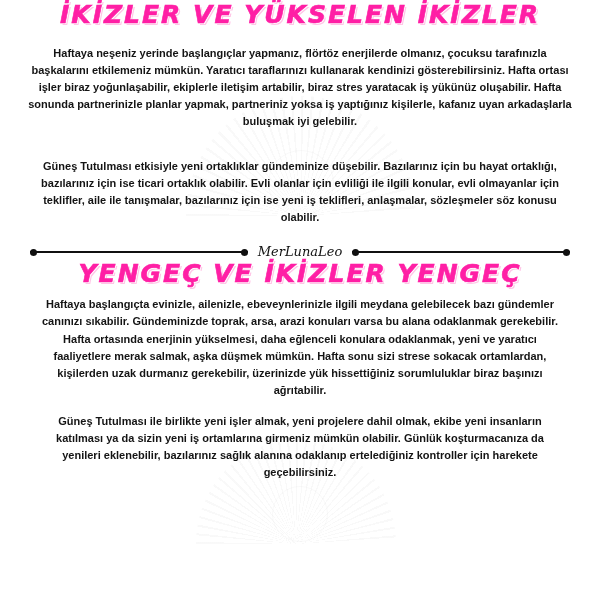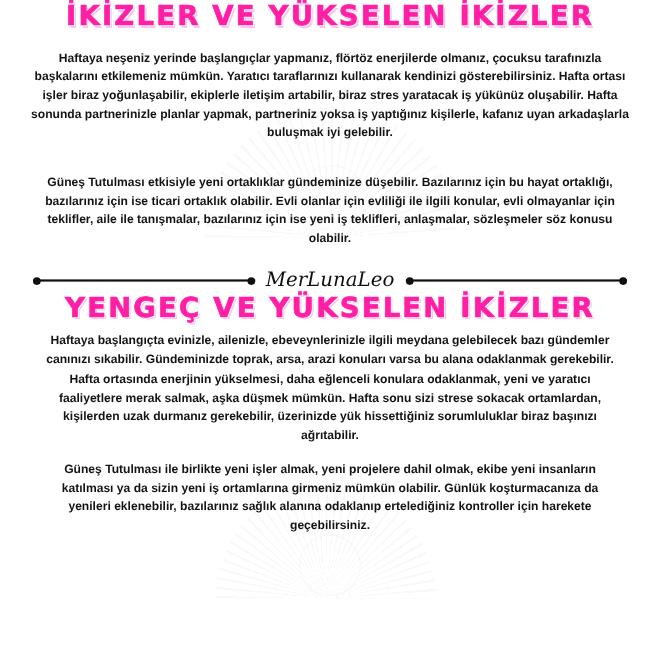--- a/index.html
+++ b/index.html
@@ -68,20 +68,21 @@
     font-weight: bold;
     font-size: 25px;
     letter-spacing: 2.0px;
     color: #ff1fa5;
     -webkit-text-stroke: 0.6px #ff1fa5;
     text-shadow:
       0 0 1px #ffd9ef,
       1px 1px 0 #ffffff,
       2px 2px 0 rgba(255, 150, 210, 0.55);
     white-space: nowrap;
+    font-style: italic;
   }
   .heading-1 { margin-top: 16px; }
   .heading-2 { margin-top: 8px; }
 
   p.para {
     margin: 0;
     font-size: 11px;
     line-height: 1.55;
     font-weight: bold;
     text-align: center;
@@ -118,21 +119,21 @@
     background: #101010;
     border-radius: 50%;
   }
   .divider .rule.left::before { left: 0; }
   .divider .rule.left::after { right: 0; }
   .divider .rule.right::before { left: 0; }
   .divider .rule.right::after { right: 0; }
   .signature {
     font-family: "DejaVu Serif", serif;
     font-style: italic;
-    font-size: 18px;
+    font-size: 13px;
     color: #101010;
     white-space: nowrap;
     padding: 0 2px;
   }
 </style>
 </head>
 <body>
 
 <div class="watermark wm-1"></div>
 <div class="wm-dot" style="left:268px; top:150px; width:64px; height:64px;"></div>
@@ -150,21 +151,21 @@
   <div class="block-2">
     <p class="para">Güneş Tutulması etkisiyle yeni ortaklıklar gündeminize düşebilir. Bazılarınız için bu hayat ortaklığı, bazılarınız için ise ticari ortaklık olabilir. Evli olanlar için evliliği ile ilgili konular, evli olmayanlar için teklifler, aile ile tanışmalar, bazılarınız için ise yeni iş teklifleri, anlaşmalar, sözleşmeler söz konusu olabilir.</p>
   </div>
 
   <div class="divider">
     <div class="rule left"></div>
     <span class="signature">MerLunaLeo</span>
     <div class="rule right"></div>
   </div>
 
-  <h1 class="heading heading-2">YENGEÇ VE YÜKSELEN İKİZLER</h1>
+  <h1 class="heading heading-2">YENGEÇ VE İKİZLER YENGEÇ</h1>
 
   <div class="block-3">
     <p class="para">Haftaya başlangıçta evinizle, ailenizle, ebeveynlerinizle ilgili meydana gelebilecek bazı gündemler canınızı sıkabilir. Gündeminizde toprak, arsa, arazi konuları varsa bu alana odaklanmak gerekebilir. Hafta ortasında enerjinin yükselmesi, daha eğlenceli konulara odaklanmak, yeni ve yaratıcı faaliyetlere merak salmak, aşka düşmek mümkün. Hafta sonu sizi strese sokacak ortamlardan, kişilerden uzak durmanız gerekebilir, üzerinizde yük hissettiğiniz sorumluluklar biraz başınızı ağrıtabilir.</p>
   </div>
 
   <div class="block-4">
     <p class="para">Güneş Tutulması ile birlikte yeni işler almak, yeni projelere dahil olmak, ekibe yeni insanların katılması ya da sizin yeni iş ortamlarına girmeniz mümkün olabilir. Günlük koşturmacanıza da yenileri eklenebilir, bazılarınız sağlık alanına odaklanıp ertelediğiniz kontroller için harekete geçebilirsiniz.</p>
   </div>
 
 </div>

